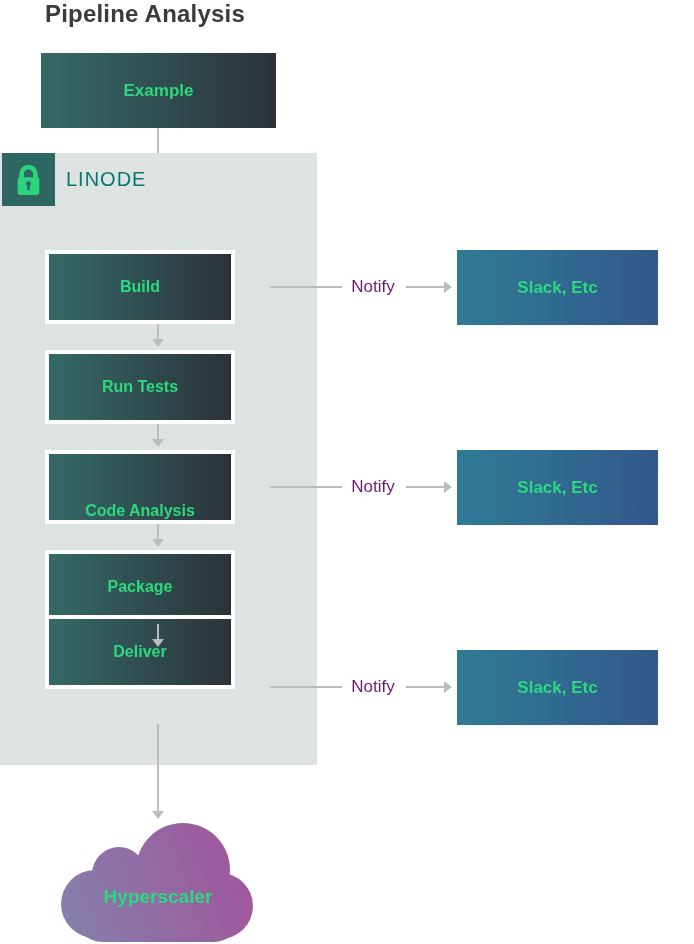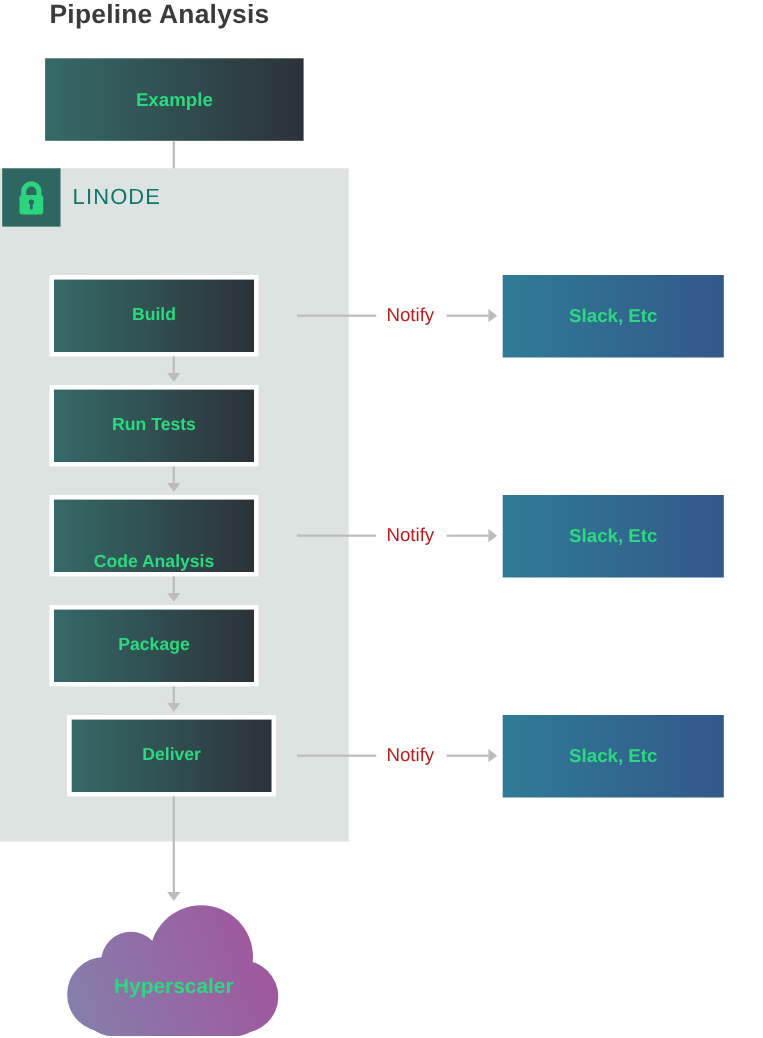--- a/index.html
+++ b/index.html
@@ -49,21 +49,21 @@
     border-left:6px solid transparent;border-right:6px solid transparent;
     border-top:8px solid #bcbcbc;
   }
   .head-right{
     position:absolute;width:0;height:0;
     border-top:6px solid transparent;border-bottom:6px solid transparent;
     border-left:8px solid #bcbcbc;
   }
   .notify-label{
     position:absolute;width:60px;text-align:center;
-    font-size:17px;color:#b91c1c;
+    font-size:17px;color:#701a75;
   }
   .cloud-svg{position:absolute;left:61px;top:822px;}
   .cloud-text{
     font-family:"Liberation Sans","DejaVu Sans",sans-serif;
     font-size:19px;font-weight:bold;fill:#2bd97e;
   }
 </style>
 </head>
 <body>
 
@@ -94,21 +94,21 @@
   </div>
   <div class="node step" style="top:350px;">
     <span>Run Tests</span>
   </div>
   <div class="node step" style="top:450px;align-items:flex-end;">
     <span>Code Analysis</span>
   </div>
   <div class="node step" style="top:550px;">
     <span>Package</span>
   </div>
-  <div class="node step" style="top:650px;margin-left:16px;">
+  <div class="node step" style="top:615px;">
     <span>Deliver</span>
   </div>
 
   <div class="vline" style="left:157px;top:324px;height:15px;"></div>
   <div class="head-down" style="left:152px;top:339px;"></div>
 
   <div class="vline" style="left:157px;top:424px;height:15px;"></div>
   <div class="head-down" style="left:152px;top:439px;"></div>
 
   <div class="vline" style="left:157px;top:524px;height:15px;"></div>

